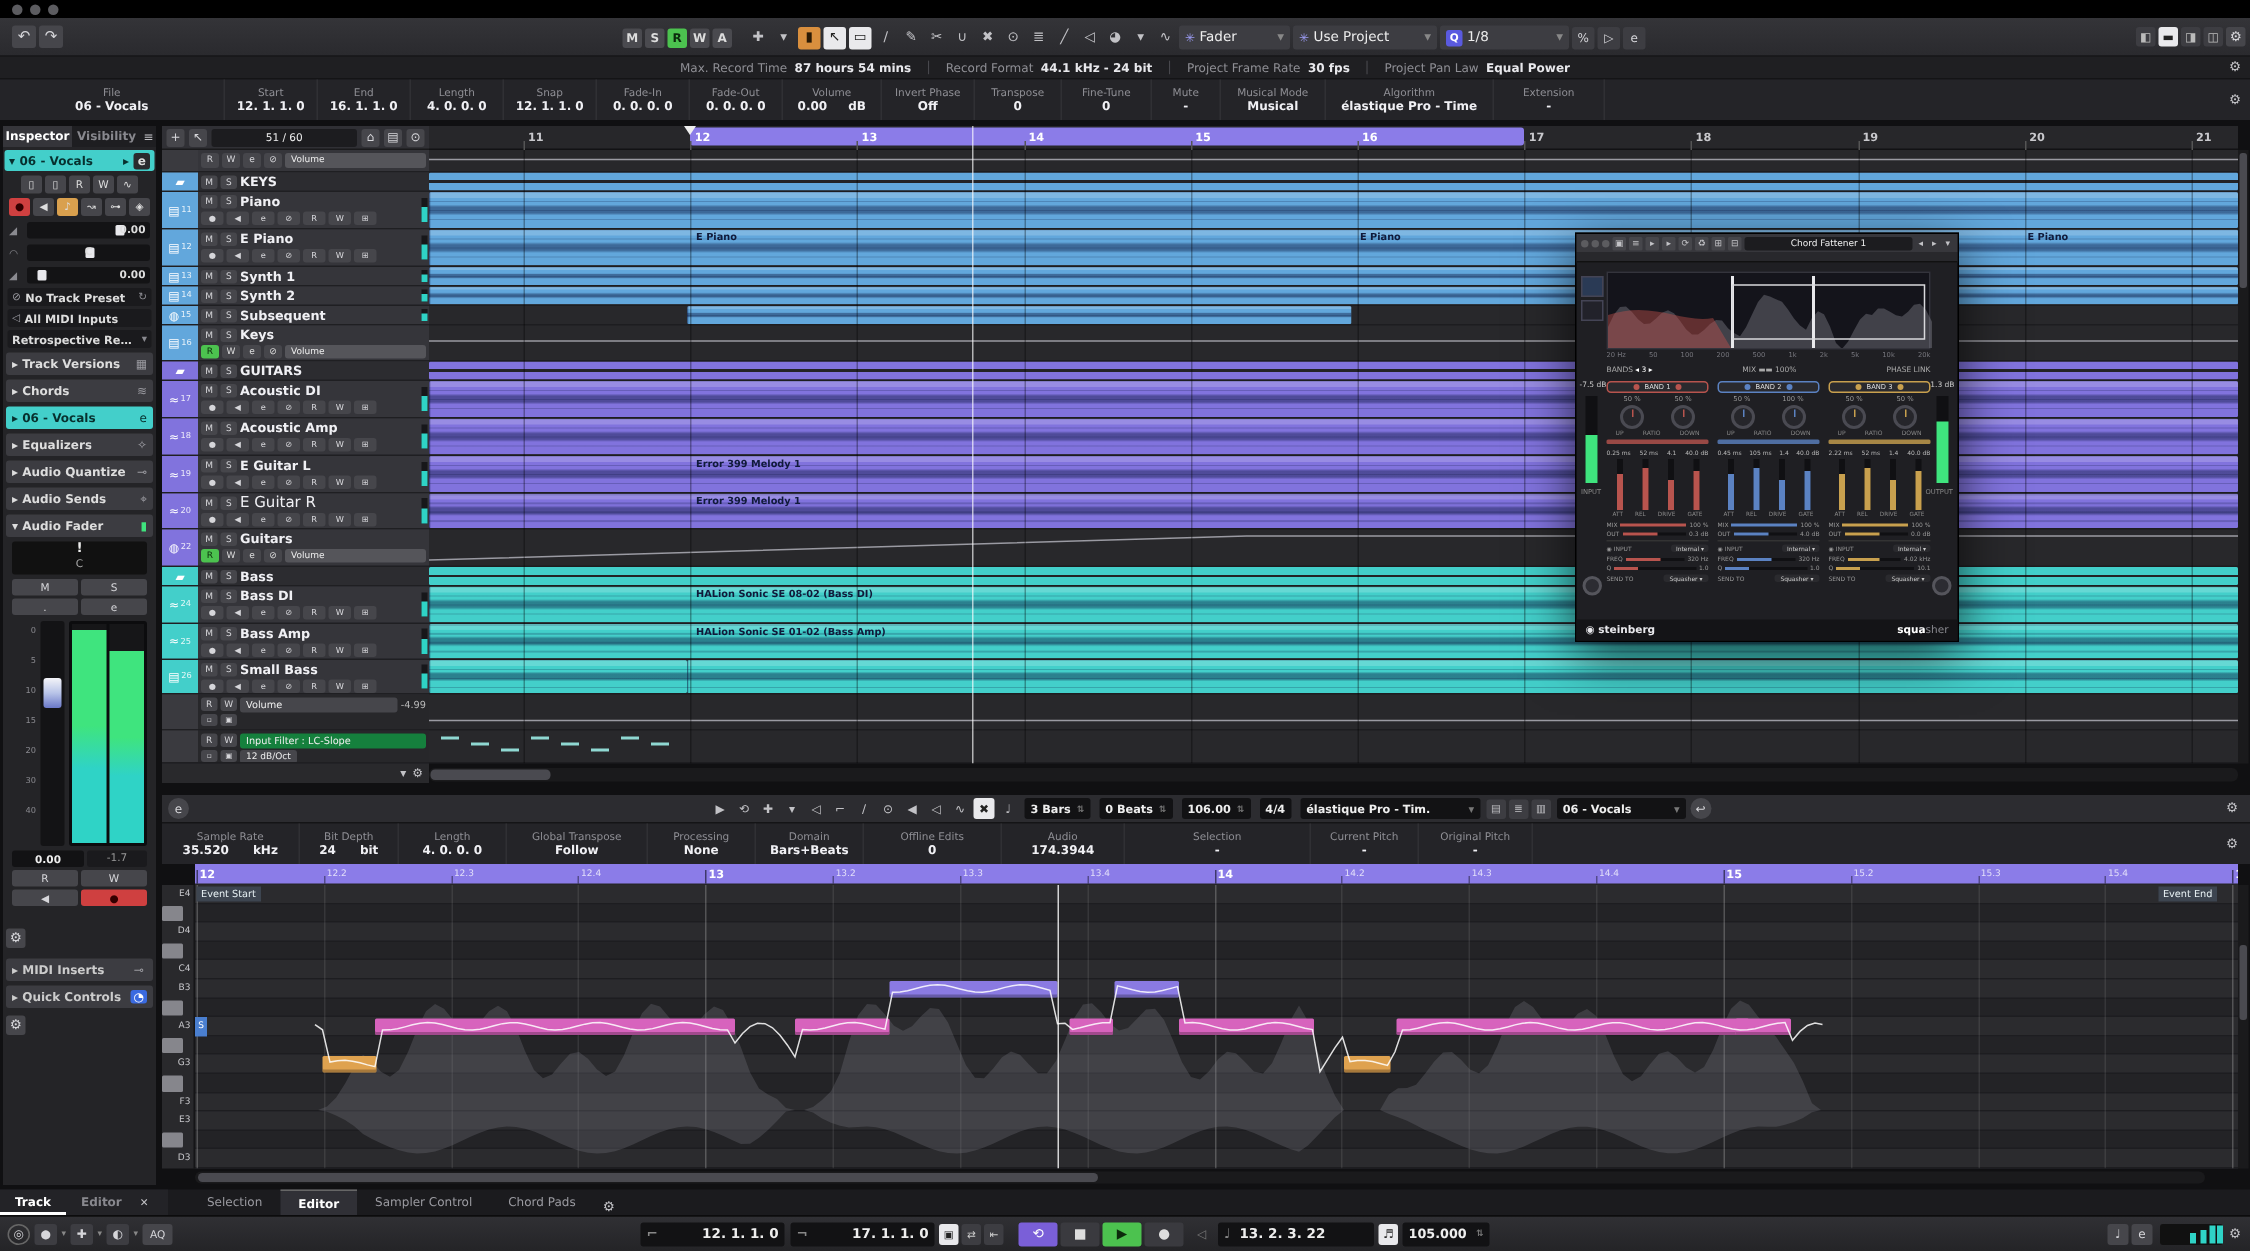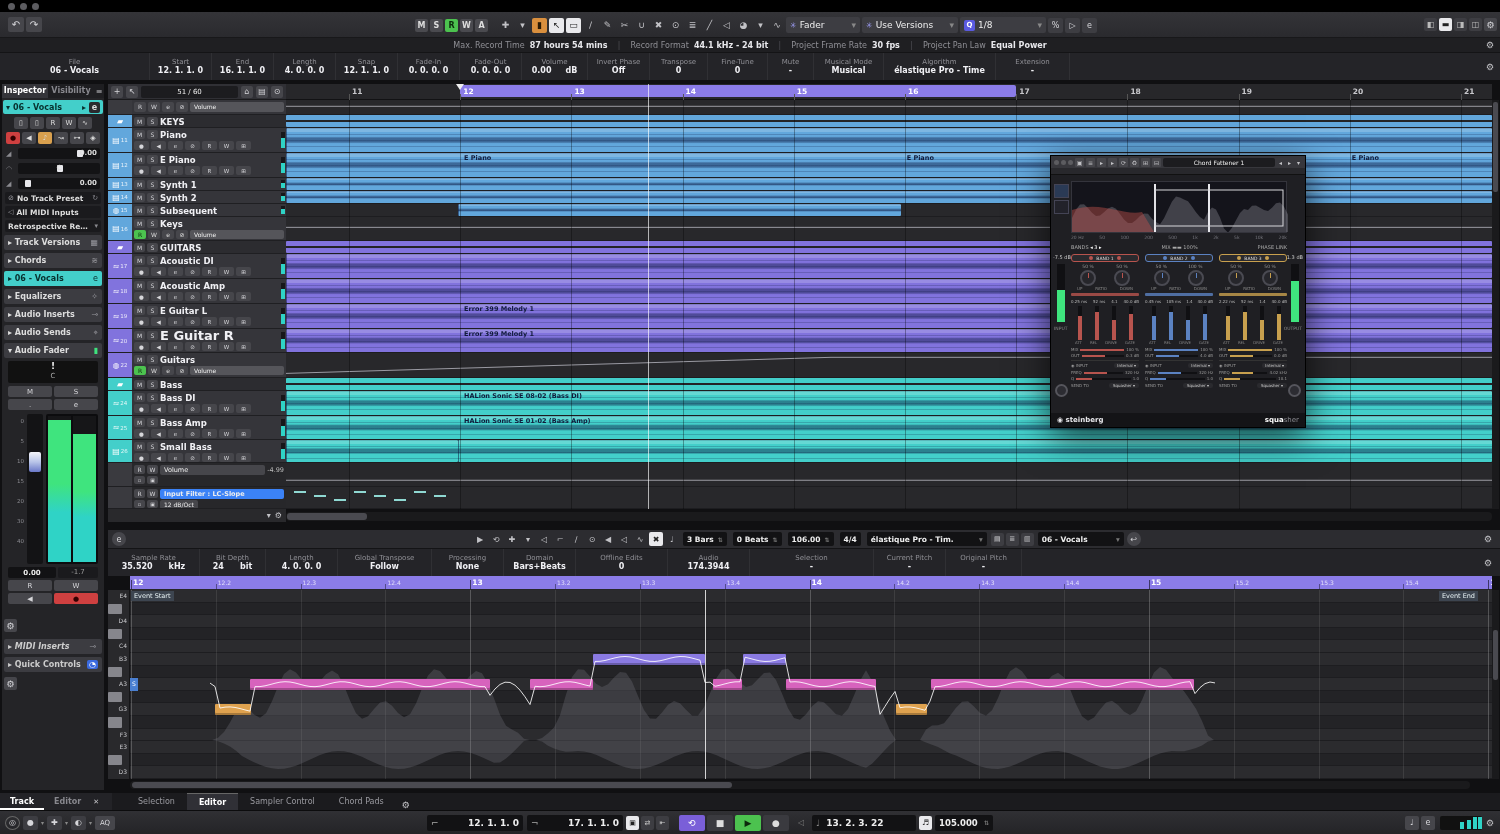--- a/index.html
+++ b/index.html
@@ -51,21 +51,21 @@
         <span class="ico" style="width: 15px; height: 15px; font-size: 9px; border-radius: 2px; background: transparent; color: rgb(194, 194, 198);">◕</span>
         <span class="ico" style="width: 15px; height: 15px; font-size: 9px; border-radius: 2px; background: transparent; color: rgb(194, 194, 198);">▾</span>
         <span class="ico" style="width: 14px; height: 14px;">∿</span>
         <span class="fld" style="width: 74px; height: 16px; background: rgb(61, 61, 66); gap: 3px; font-weight: normal;">
           <span style="color: rgb(154, 154, 240); font-size: 8px;">✳</span>
           <span class="ellip" style="flex: 1 1 0%;">Fader</span>
           <span style="color: rgb(136, 136, 136);">▾</span>
         </span>
         <span class="fld" style="width: 96px; height: 16px; background: rgb(61, 61, 66); gap: 3px; font-weight: normal;">
           <span style="color: rgb(154, 154, 240); font-size: 8px;">✳</span>
-          <span class="ellip" style="flex: 1 1 0%;">Use Versions</span>
+          <span class="ellip" style="flex: 1 1 0%;">Use Project</span>
           <span style="color: rgb(136, 136, 136);">▾</span>
         </span>
         <span class="fld" style="width: 86px; height: 16px; background: rgb(61, 61, 66); gap: 3px; font-weight: normal;">
           <span style="background: rgb(90, 90, 224); color: rgb(255, 255, 255); width: 11px; height: 11px; border-radius: 2px; display: inline-flex; align-items: center; justify-content: center; font-size: 7px; font-weight: bold;">Q</span>
           <span class="ellip" style="flex: 1 1 0%;">1/8</span>
           <span style="color: rgb(136, 136, 136);">▾</span>
         </span>
         <span class="btn" style="width: 15px; height: 15px; font-size: 8px; background: rgb(61, 61, 66);">%</span>
         <span class="btn" style="width: 15px; height: 15px; font-size: 8px; background: rgb(61, 61, 66);">▷</span>
         <span class="btn" style="width: 15px; height: 15px; font-size: 8px; background: rgb(61, 61, 66);">e</span>
@@ -242,21 +242,21 @@
       </div><div class="sec" style="margin: 3px 2px; height: 15px; background: rgb(60, 60, 65); color: rgb(221, 221, 221);">
         <span class="ellip" style="font-size: 8px; font-weight: bold;">▸ Chords</span>
         <span style="font-size: 8px; color: rgb(154, 154, 160);">≋</span>
       </div><div class="sec" style="margin: 3px 2px; height: 15px; background: rgb(67, 207, 202); color: rgb(7, 48, 46);">
         <span class="ellip" style="font-size: 8px; font-weight: bold;">▸ 06 - Vocals</span>
         <span style="font-size: 8px; color: rgb(7, 48, 46);">e</span>
       </div><div class="sec" style="margin: 3px 2px; height: 15px; background: rgb(60, 60, 65); color: rgb(221, 221, 221);">
         <span class="ellip" style="font-size: 8px; font-weight: bold;">▸ Equalizers</span>
         <span style="font-size: 8px; color: rgb(154, 154, 160);">✧</span>
       </div><div class="sec" style="margin: 3px 2px; height: 15px; background: rgb(60, 60, 65); color: rgb(221, 221, 221);">
-        <span class="ellip" style="font-size: 8px; font-weight: bold;">▸ Audio Inserts</span>
+        <span class="ellip" style="font-size: 8px; font-weight: bold;">▸ Audio Quantize</span>
         <span style="font-size: 8px; color: rgb(154, 154, 160);">⊸</span>
       </div><div class="sec" style="margin: 3px 2px; height: 15px; background: rgb(60, 60, 65); color: rgb(221, 221, 221);">
         <span class="ellip" style="font-size: 8px; font-weight: bold;">▸ Audio Sends</span>
         <span style="font-size: 8px; color: rgb(154, 154, 160);">⌖</span>
       </div><div class="sec" style="margin: 3px 2px; height: 15px; background: rgb(60, 60, 65); color: rgb(221, 221, 221);">
         <span class="ellip" style="font-size: 8px; font-weight: bold;">▾ Audio Fader</span>
         <span style="font-size: 8px; color: rgb(63, 228, 126);">▮</span>
       </div><div style="margin: 2px 6px; position: relative; height: 252px;">
         <div style="height: 22px; background: rgb(17, 17, 17); border-radius: 2px; text-align: center; color: rgb(238, 238, 238);">
           <div style="font-weight: bold; font-size: 9px; line-height: 11px;">!</div>
@@ -298,21 +298,21 @@
         </div>
         <div style="display: flex; gap: 2px; margin-top: 2px;">
           <span class="btn" style="flex: 1 1 0%; height: 11px; font-size: 7px;">R</span>
           <span class="btn" style="flex: 1 1 0%; height: 11px; font-size: 7px;">W</span>
         </div>
         <div style="display: flex; gap: 2px; margin-top: 2px;">
           <span class="btn" style="flex: 1 1 0%; height: 11px; font-size: 7px;">◀</span>
           <span class="btn" style="flex: 1 1 0%; height: 11px; font-size: 7px; background: rgb(207, 64, 64); color: rgb(51, 0, 0);">●</span>
         </div>
       </div><span class="btn" style="width: 13px; height: 13px; margin: 4px 2px; font-size: 9px;">⚙</span><div class="sec" style="margin: 3px 2px; height: 15px;">
-        <span class="ellip" style="font-size: 8px; font-weight: bold; font-style: italic;">▸ MIDI Inserts</span>
+        <span class="ellip" style="font-size: 8px; font-weight: bold;">▸ MIDI Inserts</span>
         <span style="font-size: 8px; color: rgb(154, 154, 160); background: transparent; border-radius: 2px; width: 11px; text-align: center;">⊸</span>
       </div><div class="sec" style="margin: 3px 2px; height: 15px;">
         <span class="ellip" style="font-size: 8px; font-weight: bold;">▸ Quick Controls</span>
         <span style="font-size: 8px; color: rgb(255, 255, 255); background: rgb(58, 106, 224); border-radius: 2px; width: 11px; text-align: center;">◔</span>
       </div><span class="btn" style="width: 13px; height: 13px; margin: 2px; font-size: 9px;">⚙</span></div>
   <div id="tracklist" class="abs" style="left:108px;top:84px;width:178px;height:438px;background:#29292c;">
       <div style="height: 16px; background: rgb(48, 48, 53); display: flex; align-items: center; padding: 0px 3px; gap: 3px; border-bottom: 1px solid rgb(26, 26, 28);">
         <span class="btn" style="width: 12px; height: 12px; font-size: 8px;">+</span>
         <span class="btn" style="width: 12px; height: 12px; font-size: 8px;">↖</span>
         <span class="fld" style="flex: 1 1 0%; height: 12px; justify-content: center; font-size: 7px; background: rgb(28, 28, 31); font-weight: normal;">51 / 60</span>
@@ -551,21 +551,21 @@
       </div>
       <div style="height: 24px; background: rgb(53, 53, 58); border-bottom: 1px solid rgb(31, 31, 34); display: flex; position: relative;">
         <div style="width: 24px; background: rgb(129, 115, 221); display: flex; align-items: center; justify-content: center; gap: 1px; color: rgb(255, 255, 255);">
           <span style="font-size: 8px;">≈</span>
           <span style="font-size: 5.5px; color: rgba(255, 255, 255, 0.85);">20</span>
         </div>
         <div style="flex: 1 1 0%; padding: 1px 2px; overflow: hidden;">
           <div style="display: flex; align-items: center; gap: 2px; height: 11px;">
             <span class="btn" style="width: 11px; height: 9px; font-size: 6px;">M</span>
             <span class="btn" style="width: 11px; height: 9px; font-size: 6px;">S</span>
-            <span class="ellip" style="font-size: 13px; font-weight: bold; color: rgb(240, 240, 244); flex: 1 1 0%;">E Guitar R</span>
+            <span class="ellip" style="font-size: 10px; font-weight: normal; color: rgb(240, 240, 244); flex: 1 1 0%;">E Guitar R</span>
           </div>
           <div style="display: flex; gap: 2px; margin-top: 1px;">
             <span class="btn" style="width: 15px; height: 9px; font-size: 5.5px;">●</span>
             <span class="btn" style="width: 15px; height: 9px; font-size: 5.5px;">◀</span>
             <span class="btn" style="width: 15px; height: 9px; font-size: 5.5px;">e</span>
             <span class="btn" style="width: 15px; height: 9px; font-size: 5.5px;">⊘</span>
             <span class="btn" style="width: 15px; height: 9px; font-size: 5.5px;">R</span>
             <span class="btn" style="width: 15px; height: 9px; font-size: 5.5px;">W</span>
             <span class="btn" style="width: 15px; height: 9px; font-size: 5.5px;">⊞</span>
           </div>
@@ -695,21 +695,21 @@
             <span class="btn" style="width: 11px; height: 8px; font-size: 5px;">▣</span>
           </div>
         </div>
       </div>
       <div style="height: 22px; background: rgb(39, 39, 42); border-bottom: 1px solid rgb(31, 31, 34); display: flex; position: relative;">
         <div style="width: 24px; background: rgb(58, 58, 63); display: flex; align-items: center; justify-content: center; gap: 1px; color: rgb(255, 255, 255);"></div>
         <div style="flex: 1 1 0%; padding: 1px 2px; overflow: hidden;">
           <div style="display: flex; align-items: center; gap: 2px; height: 11px;">
             <span class="btn" style="width: 11px; height: 9px; font-size: 6px;">R</span>
             <span class="btn" style="width: 11px; height: 9px; font-size: 6px;">W</span>
-            <span class="fld" style="flex: 1 1 0%; height: 10px; font-size: 6.5px; background: #3b82f6; font-weight: bold;">Input Filter : LC-Slope</span>
+            <span class="fld" style="flex: 1 1 0%; height: 10px; font-size: 6.5px; background: #15803d; font-weight: normal;">Input Filter : LC-Slope</span>
           </div>
           <div style="display: flex; gap: 2px; margin-top: 1px;">
             <span class="btn" style="width: 11px; height: 8px; font-size: 5px;">▫</span>
             <span class="btn" style="width: 11px; height: 8px; font-size: 5px;">▣</span>
             <span class="fld" style="height: 9px; font-size: 6px; background: rgb(70, 70, 75); font-weight: normal;">12 dB/Oct</span>
           </div>
         </div>
       </div>
       <div style="display: flex; justify-content: flex-end; gap: 4px; padding: 2px 4px;">
         <span class="ico" style="font-size: 8px;">▾</span>

